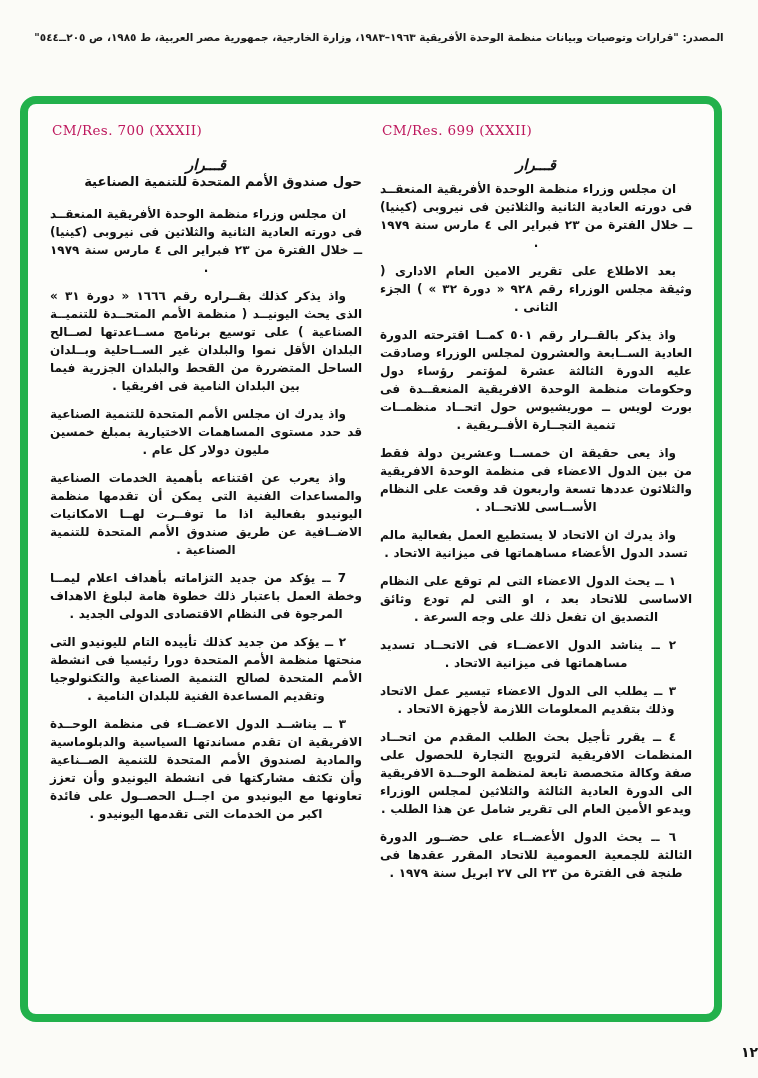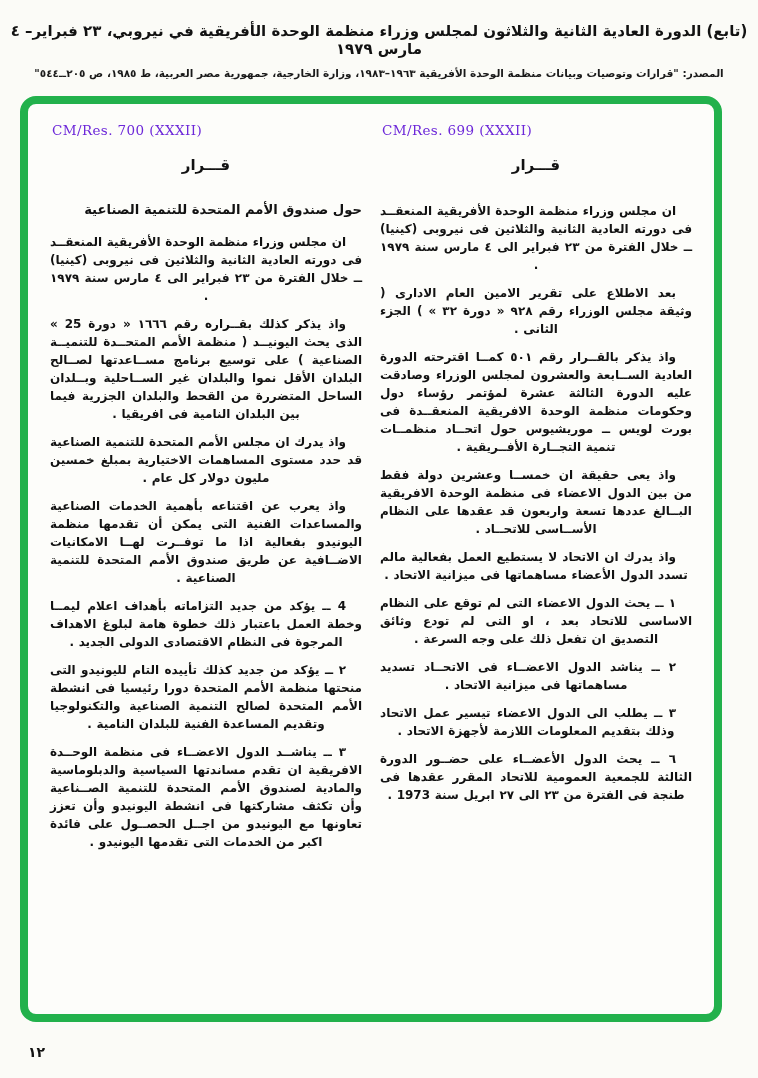--- a/index.html
+++ b/index.html
@@ -19,75 +19,75 @@
   }
   .cols{
     direction:rtl;display:flex;gap:18px;
     padding:14px 22px 10px 22px;box-sizing:border-box;height:100%;
   }
   .col{flex:1;min-width:0;}
 
   .res-id{
     direction:ltr;text-align:left;unicode-bidi:embed;
     font-family:"DejaVu Serif","Liberation Serif",serif;
-    font-size:13.5px;color:#6d28d9;letter-spacing:.4px;
+    font-size:13.5px;color:#be185d;letter-spacing:.4px;
     margin:4px 0 0 2px;
   }
   .res-kicker{
     text-align:center;font-weight:bold;font-size:15px;
-    margin:18px 0 28px;letter-spacing:.5px;
+    margin:18px 0 0;letter-spacing:.5px;font-style:italic;
   }
   .res-title{
     text-align:right;font-weight:bold;font-size:13.2px;
     margin:0 0 16px;
   }
   .para{
     direction:rtl;font-size:12px;font-weight:bold;line-height:1.5;
     text-align:justify;text-align-last:center;text-indent:16px;
     margin:6px 0 10px;word-spacing:.5px;
   }
   .page-number{
-    position:absolute;left:0;right:0;top:1044px;text-align:left;
+    position:absolute;left:0;right:0;top:1044px;text-align:right;
     font-weight:bold;font-size:14px;letter-spacing:4px;padding-left:28px;
   }
 </style>
 </head>
 <body>
 
 <header class="page-header">
-  <div class="header-line1">(تابع) الدورة العادية الثانية والثلاثون لمجلس وزراء منظمة الوحدة الأفريقية في نيروبي، ٢٣ فبراير– ٤ مارس ١٩٧٩</div>
   <div class="header-line2">المصدر: "قرارات وتوصيات وبيانات منظمة الوحدة الأفريقية ١٩٦٣–١٩٨٣، وزارة الخارجية، جمهورية مصر العربية، ط ١٩٨٥، ص ٢٠٥ــ٥٤٤"</div>
 </header>
 
 <div class="frame">
   <div class="cols">
 
     <section class="col">
       <div class="res-id">CM/Res. 699 (XXXII)</div>
       <div class="res-kicker">قـــرار</div>
       <p class="para">ان مجلس وزراء منظمة الوحدة الأفريقية المنعقــد فى دورته العادية الثانية والثلاثين فى نيروبى (كينيا) ــ خلال الفترة من ٢٣ فبراير الى ٤ مارس سنة ١٩٧٩ .</p>
       <p class="para">بعد الاطلاع على تقرير الامين العام الادارى ( وثيقة مجلس الوزراء رقم ٩٢٨ « دورة ٣٢ » ) الجزء الثانى .</p>
       <p class="para">واذ يذكر بالقــرار رقم ٥٠١ كمــا اقترحته الدورة العادية الســابعة والعشرون لمجلس الوزراء وصادقت عليه الدورة الثالثة عشرة لمؤتمر رؤساء دول وحكومات منظمة الوحدة الافريقية المنعقــدة فى بورت لويس ــ موريشيوس حول اتحــاد منظمــات تنمية التجــارة الأفــريقية .</p>
-      <p class="para">واذ يعى حقيقة ان خمســا وعشرين دولة فقط من بين الدول الاعضاء فى منظمة الوحدة الافريقية البــالغ عددها تسعة واربعون قد عقدها على النظام الأســاسى للاتحــاد .</p>
+      <p class="para">واذ يعى حقيقة ان خمســا وعشرين دولة فقط من بين الدول الاعضاء فى منظمة الوحدة الافريقية والثلاثون عددها تسعة واربعون قد وقعت على النظام الأســاسى للاتحــاد .</p>
       <p class="para">واذ يدرك ان الاتحاد لا يستطيع العمل بفعالية مالم تسدد الدول الأعضاء مساهماتها فى ميزانية الاتحاد .</p>
       <p class="para">١ ــ يحث الدول الاعضاء التى لم توقع على النظام الاساسى للاتحاد بعد ، او التى لم تودع وثائق التصديق ان تفعل ذلك على وجه السرعة .</p>
       <p class="para">٢ ــ يناشد الدول الاعضــاء فى الاتحــاد تسديد مساهماتها فى ميزانية الاتحاد .</p>
       <p class="para">٣ ــ يطلب الى الدول الاعضاء تيسير عمل الاتحاد وذلك بتقديم المعلومات اللازمة لأجهزة الاتحاد .</p>
-      <p class="para">٦ ــ يحث الدول الأعضــاء على حضــور الدورة الثالثة للجمعية العمومية للاتحاد المقرر عقدها فى طنجة فى الفترة من ٢٣ الى ٢٧ ابريل سنة 1973 .</p>
+      <p class="para">٤ ــ يقرر تأجيل بحث الطلب المقدم من اتحــاد المنظمات الافريقية لترويج التجارة للحصول على صفة وكالة متخصصة تابعة لمنظمة الوحــدة الافريقية الى الدورة العادية الثالثة والثلاثين لمجلس الوزراء ويدعو الأمين العام الى تقرير شامل عن هذا الطلب .</p>
+      <p class="para">٦ ــ يحث الدول الأعضــاء على حضــور الدورة الثالثة للجمعية العمومية للاتحاد المقرر عقدها فى طنجة فى الفترة من ٢٣ الى ٢٧ ابريل سنة ١٩٧٩ .</p>
     </section>
 
     <section class="col">
       <div class="res-id">CM/Res. 700 (XXXII)</div>
       <div class="res-kicker">قـــرار</div>
       <div class="res-title">حول صندوق الأمم المتحدة للتنمية الصناعية</div>
       <p class="para">ان مجلس وزراء منظمة الوحدة الأفريقية المنعقــد فى دورته العادية الثانية والثلاثين فى نيروبى (كينيا) ــ خلال الفترة من ٢٣ فبراير الى ٤ مارس سنة ١٩٧٩ .</p>
-      <p class="para">واذ يذكر كذلك بقــراره رقم ١٦٦٦ « دورة 25 » الذى يحث اليونيــد ( منظمة الأمم المتحــدة للتنميــة الصناعية ) على توسيع برنامج مســاعدتها لصــالح البلدان الأقل نموا والبلدان غير الســاحلية وبــلدان الساحل المتضررة من القحط والبلدان الجزرية فيما بين البلدان النامية فى افريقيا .</p>
+      <p class="para">واذ يذكر كذلك بقــراره رقم ١٦٦٦ « دورة ٣١ » الذى يحث اليونيــد ( منظمة الأمم المتحــدة للتنميــة الصناعية ) على توسيع برنامج مســاعدتها لصــالح البلدان الأقل نموا والبلدان غير الســاحلية وبــلدان الساحل المتضررة من القحط والبلدان الجزرية فيما بين البلدان النامية فى افريقيا .</p>
       <p class="para">واذ يدرك ان مجلس الأمم المتحدة للتنمية الصناعية قد حدد مستوى المساهمات الاختيارية بمبلغ خمسين مليون دولار كل عام .</p>
       <p class="para">واذ يعرب عن اقتناعه بأهمية الخدمات الصناعية والمساعدات الفنية التى يمكن أن تقدمها منظمة اليونيدو بفعالية اذا ما توفــرت لهــا الامكانيات الاضــافية عن طريق صندوق الأمم المتحدة للتنمية الصناعية .</p>
-      <p class="para">4 ــ يؤكد من جديد التزاماته بأهداف اعلام ليمــا وخطة العمل باعتبار ذلك خطوة هامة لبلوغ الاهداف المرجوة فى النظام الاقتصادى الدولى الجديد .</p>
+      <p class="para">7 ــ يؤكد من جديد التزاماته بأهداف اعلام ليمــا وخطة العمل باعتبار ذلك خطوة هامة لبلوغ الاهداف المرجوة فى النظام الاقتصادى الدولى الجديد .</p>
       <p class="para">٢ ــ يؤكد من جديد كذلك تأييده التام لليونيدو التى منحتها منظمة الأمم المتحدة دورا رئيسيا فى انشطة الأمم المتحدة لصالح التنمية الصناعية والتكنولوجيا وتقديم المساعدة الفنية للبلدان النامية .</p>
       <p class="para">٣ ــ يناشــد الدول الاعضــاء فى منظمة الوحــدة الافريقية ان تقدم مساندتها السياسية والدبلوماسية والمادية لصندوق الأمم المتحدة للتنمية الصــناعية وأن تكثف مشاركتها فى انشطة اليونيدو وأن تعزز تعاونها مع اليونيدو من اجــل الحصــول على فائدة اكبر من الخدمات التى تقدمها اليونيدو .</p>
     </section>
 
   </div>
 </div>
 
 <div class="page-number">١٢</div>
 
 </body></html>

